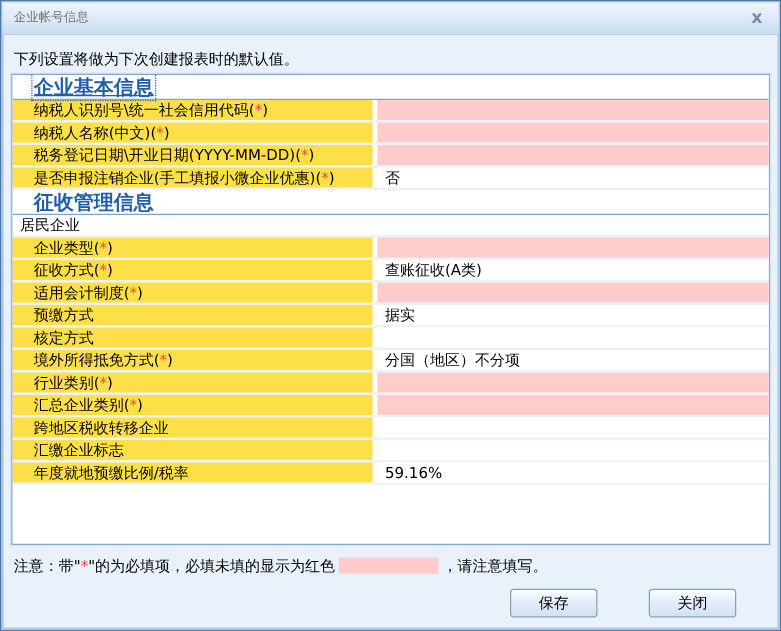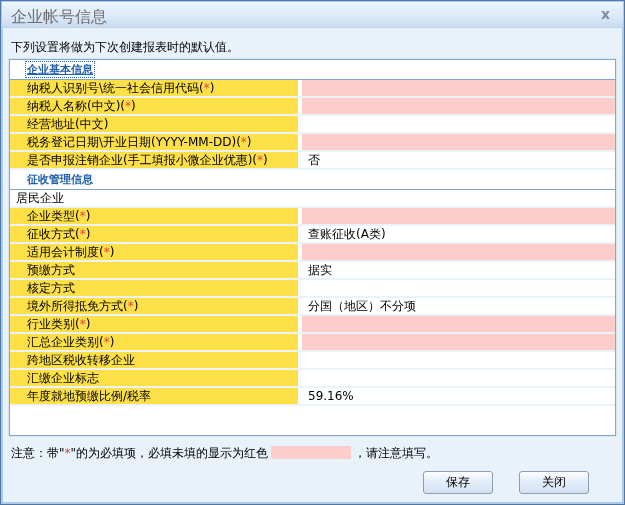--- a/index.html
+++ b/index.html
@@ -12,55 +12,55 @@
     background:#E9F1FA;
     box-shadow: inset 0 0 0 2px #AFC9E8;
     overflow:hidden;
   }
   .titlebar {
     position:absolute; left:1px; right:1px; top:1px; height:26px;
     background:linear-gradient(#EDF5FC, #DCE9F7 55%, #C9DCF0);
     border-bottom:1px solid #BDD1E8;
   }
   .titlebar .title {
-    position:absolute; left:9px; top:5px; color:#6F6F6F; font-size:16px;
+    position:absolute; left:9px; top:5px; color:#6F6F6F; font-size:10px;
   }
   .titlebar .close {
     position:absolute; right:13px; top:4px; color:#7E8CA0;
     font-weight:bold; font-size:14px; cursor:pointer; line-height:16px;
   }
   .intro { position:absolute; left:10px; top:38px; }
   .panel {
     position:absolute; left:8px; right:8px; top:58px; height:377px;
     background:#fff; border:1px solid #86A7CC;
     box-shadow: 0 0 0 1px #D7E5F4;
     overflow:hidden;
   }
   .section-header {
     height:20px; line-height:19px; padding-left:17px;
     border-bottom:1px solid #7FA5CE; background:#fff;
   }
-  .header-link { color:#1F5FA9; font-weight:bold; font-size:11px; }
+  .header-link { color:#1F5FA9; font-weight:bold; font-size:16px; }
   .header-link.focused { text-decoration:underline; outline:1px dotted #2F5FA0; outline-offset:1px; }
   .row { display:flex; height:18px; line-height:16px; border-bottom:2px solid #EBF2FA; }
   .cell-label {
     width:292px; background:#fde047; padding-left:17px;
     border-right:4px solid #FBFDFF; white-space:nowrap; overflow:hidden;
   }
   .cell-value { flex:1; padding-left:6px; white-space:nowrap; }
   .cell-value.required-empty { background:#FFCCCC; }
   .cell-value.empty { background:#FFFFFF; }
   .cell-value.filled { background:#FFFFFF; }
   .star { color:#DD4B3E; }
   .note { position:absolute; left:10px; top:444px; white-space:nowrap; }
   .swatch {
     display:inline-block; width:80px; height:13px; background:#FFCCCC;
     vertical-align:-2px; margin:0 3px;
   }
-  .footer { position:absolute; right:35px; top:470px; display:flex; gap:26px; }
+  .footer { position:absolute; right:35px; top:470px; display:flex; gap:41px; }
   .btn {
     width:70px; height:23px; font-size:12px;
     font-family:"DejaVu Sans","Liberation Sans",sans-serif;
     background:linear-gradient(#FDFEFF,#E3EDF9 45%,#D2E2F4);
     border:1px solid #8E9FB5; border-radius:3px; cursor:pointer;
     padding:0;
   }
 </style>
 </head>
 <body>
@@ -75,24 +75,20 @@
 
   <div class="panel" id="panel">
       <div class="section-header"><span class="header-link focused">企业基本信息</span></div>
       <div class="row">
         <div class="cell-label">纳税人识别号\统一社会信用代码(<span class="star">*</span>)</div>
         <div class="cell-value required-empty"></div>
       </div>
       <div class="row">
         <div class="cell-label">纳税人名称(中文)(<span class="star">*</span>)</div>
         <div class="cell-value required-empty"></div>
-      </div>
-      <div class="row">
-        <div class="cell-label">经营地址(中文)</div>
-        <div class="cell-value empty"></div>
       </div>
       <div class="row">
         <div class="cell-label">税务登记日期\开业日期(YYYY-MM-DD)(<span class="star">*</span>)</div>
         <div class="cell-value required-empty"></div>
       </div>
       <div class="row">
         <div class="cell-label">是否申报注销企业(手工填报小微企业优惠)(<span class="star">*</span>)</div>
         <div class="cell-value filled">否</div>
       </div>
       <div class="section-header"><span class="header-link">征收管理信息</span></div>

